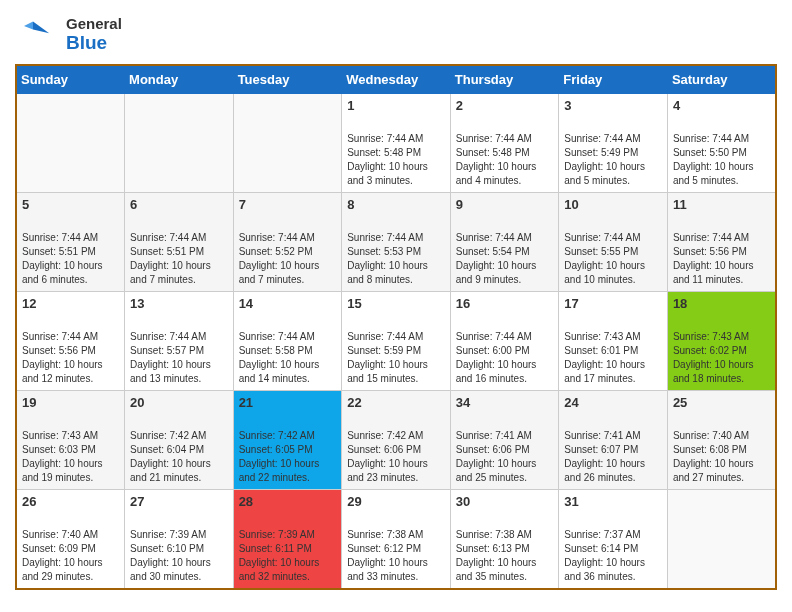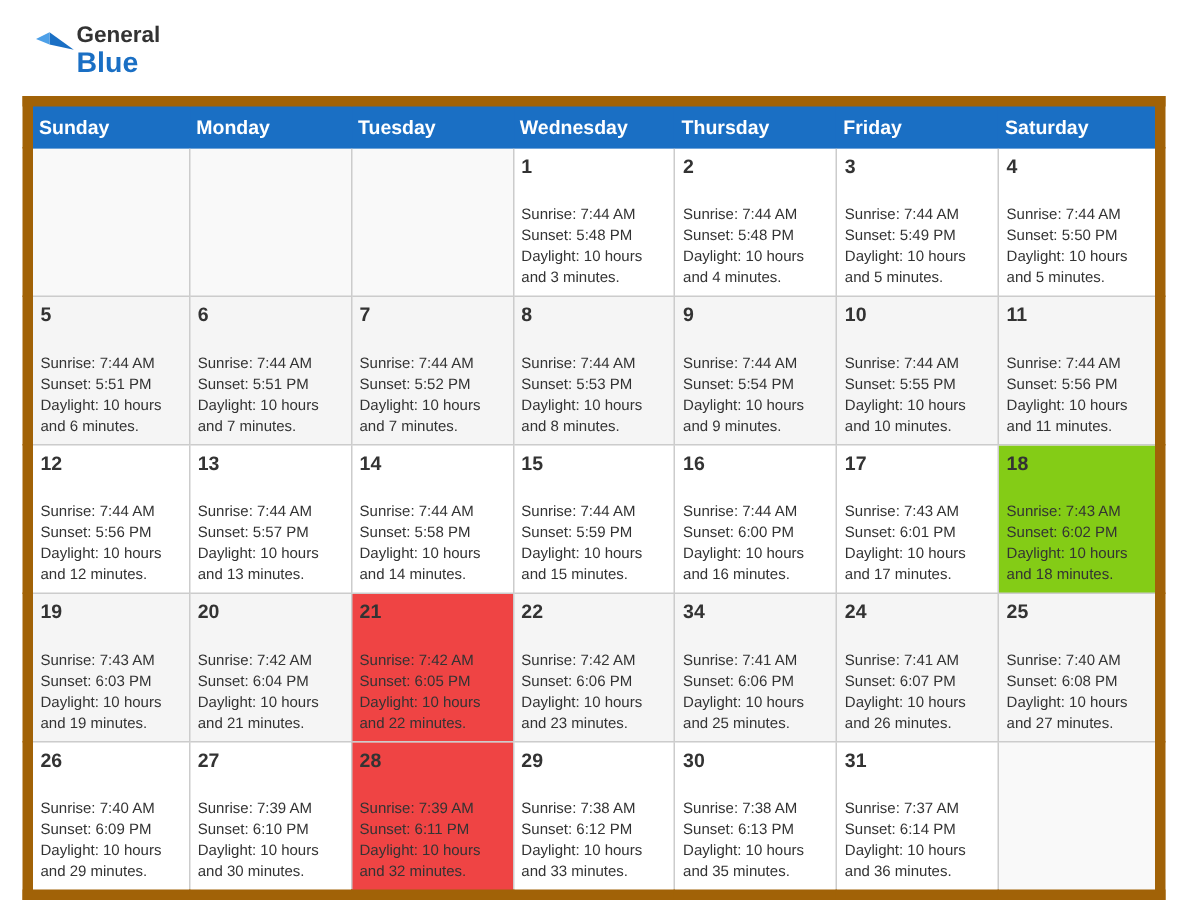--- a/index.html
+++ b/index.html
@@ -12,42 +12,42 @@
     }
     .header {
       display: flex;
       justify-content: space-between;
       align-items: flex-start;
       margin-bottom: 10px;
     }
     .logo {
       display: flex;
       align-items: center;
-      gap: 0;
+      gap: 15px;
     }
     .logo-icon {
       width: 36px;
       height: 36px;
     }
     .title-block {
       text-align: right;
     }
     .title-block .month-year {
       font-size: 32px;
       font-weight: normal;
       color: #333;
     }
     .title-block .location {
       font-size: 14px;
       color: #555;
     }
     .calendar {
       width: 100%;
       border-collapse: collapse;
-      border: 7px solid #a16207;
+      border: 2px solid #a16207;
     }
     .calendar th {
       background-color: #1a6fc4;
       color: #fff;
       font-size: 13px;
       font-weight: bold;
       padding: 6px 4px;
       text-align: left;
       border: 1px solid #1a6fc4;
     }
@@ -242,21 +242,21 @@
           <div class="day-info" style="white-space: pre-line;">Sunrise: 7:43 AM
 Sunset: 6:03 PM
 Daylight: 10 hours and 19 minutes.</div>
         </td>
         <td style="background: rgb(245, 245, 245);">
           <span class="day-number">20</span>
           <div class="day-info" style="white-space: pre-line;">Sunrise: 7:42 AM
 Sunset: 6:04 PM
 Daylight: 10 hours and 21 minutes.</div>
         </td>
-        <td style="background: #ef4444;">
+        <td style="background: #0ea5e9;">
           <span class="day-number">21</span>
           <div class="day-info" style="white-space: pre-line;">Sunrise: 7:42 AM
 Sunset: 6:05 PM
 Daylight: 10 hours and 22 minutes.</div>
         </td>
         <td style="background: rgb(245, 245, 245);">
           <span class="day-number">22</span>
           <div class="day-info" style="white-space: pre-line;">Sunrise: 7:42 AM
 Sunset: 6:06 PM
 Daylight: 10 hours and 23 minutes.</div>

